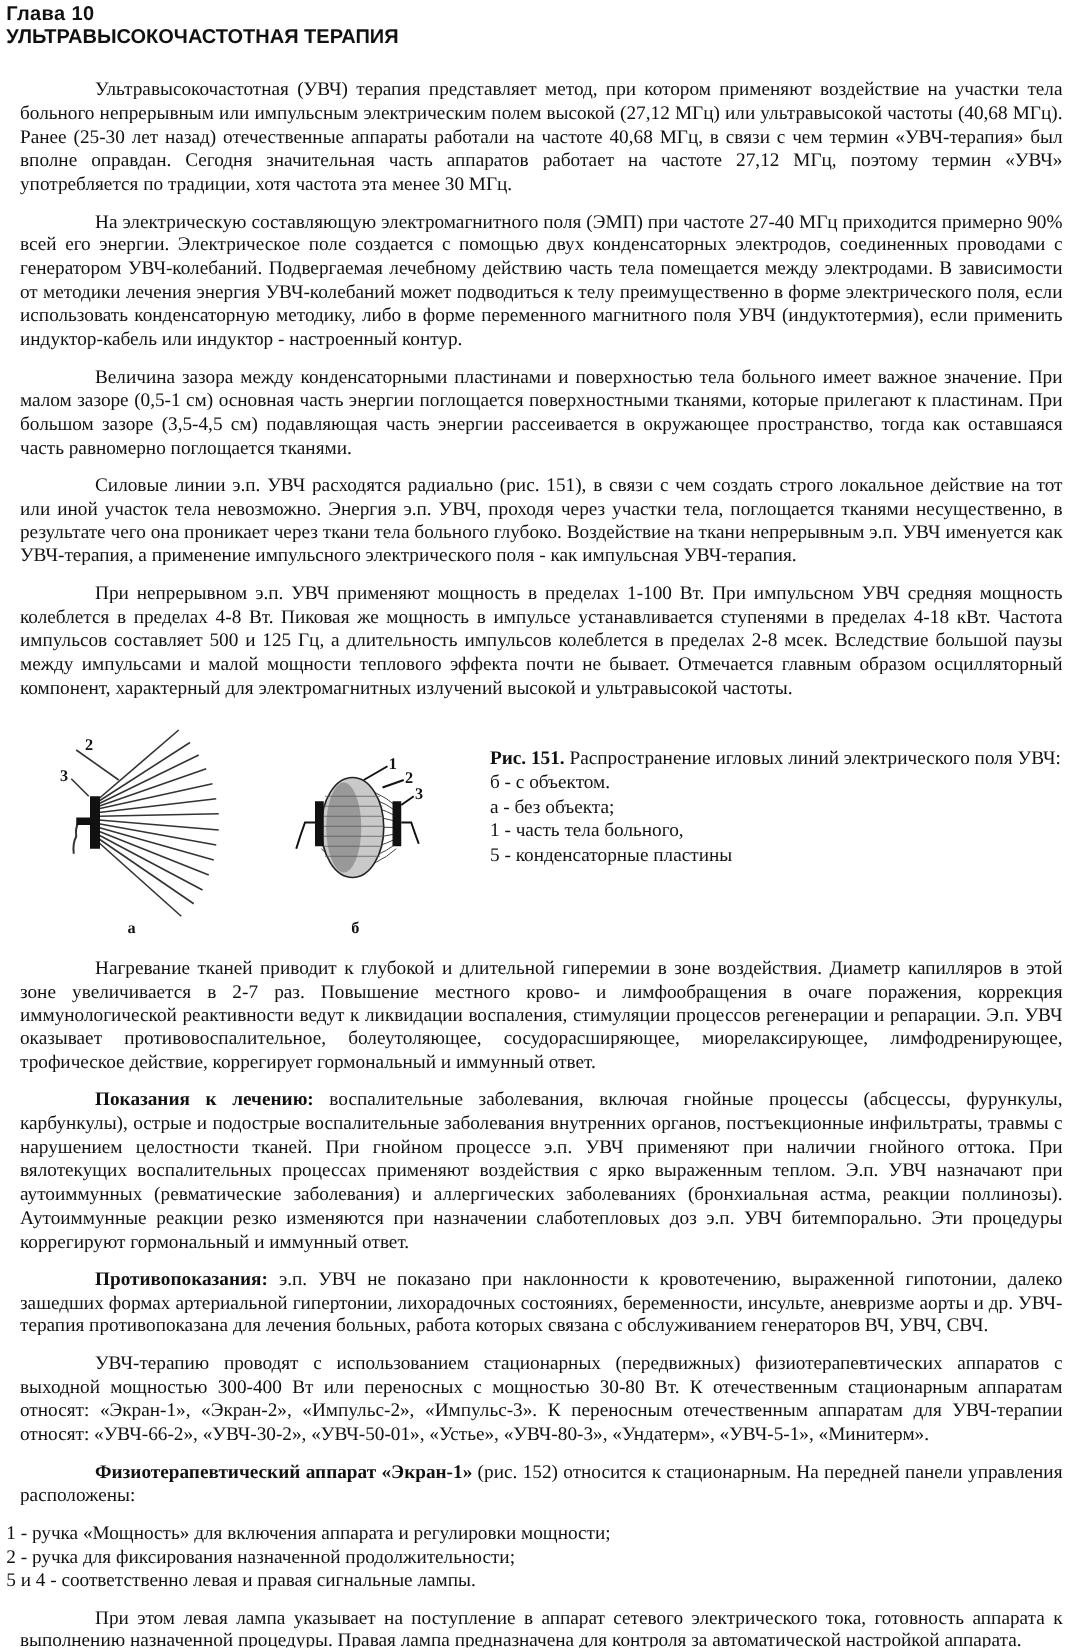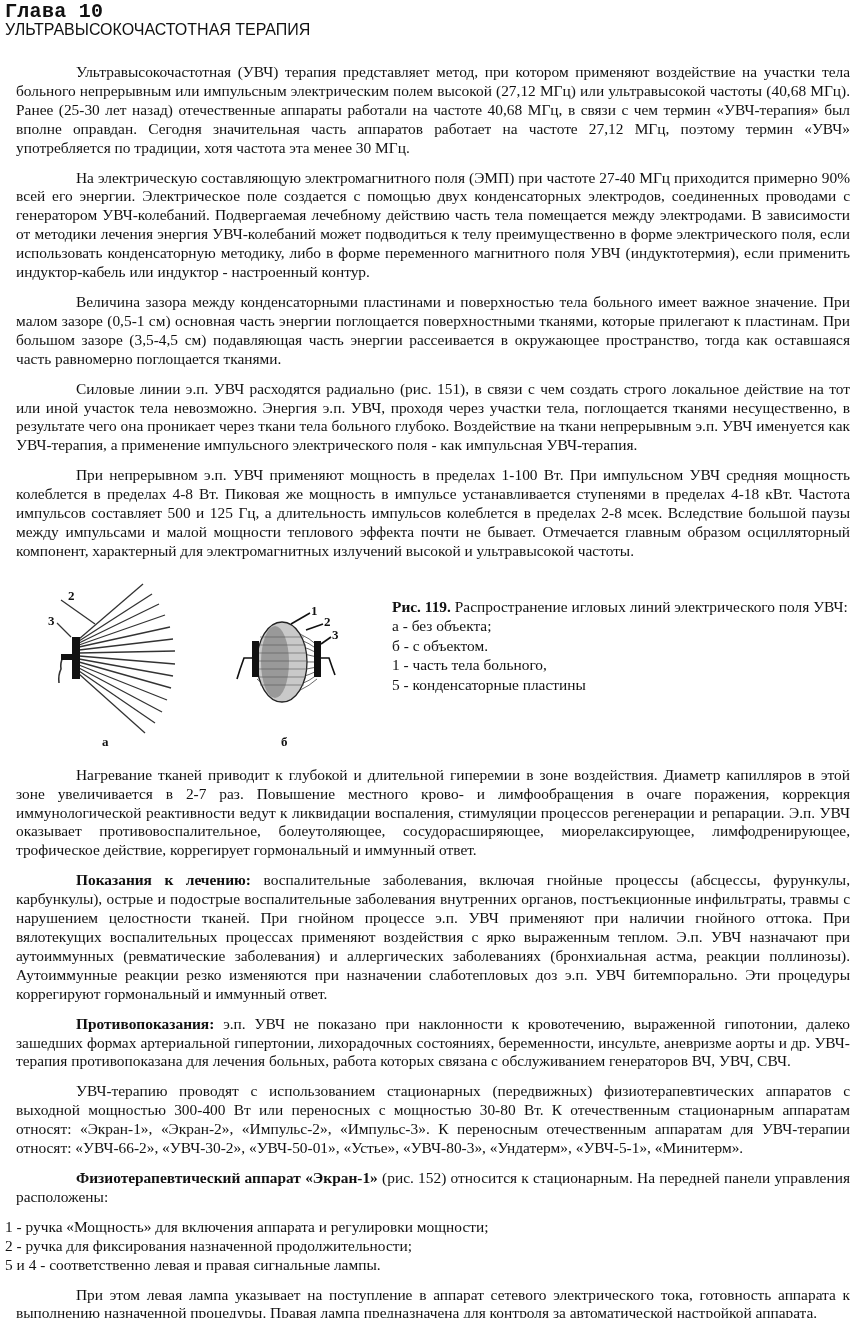--- a/index.html
+++ b/index.html
@@ -1,19 +1,19 @@
 <!DOCTYPE html>
 <html><head>
 <meta charset="utf-8">
 <style>
   html, body { margin: 0; padding: 0; background: #ffffff; }
   body { width: 866px; height: 1318px; overflow: hidden; position: relative; color: #111; }
   .page { position: absolute; left: 5px; top: 3px; width: 856px; }
-  .chapter { font-family: Liberation Mono, monospace; font-weight: bold; font-size: 20px; line-height: 18px; margin: 0; letter-spacing: 0.3px; }
-  .chapter-title { font-family: "Liberation Sans", sans-serif; font-weight: normal; font-size: 16px; line-height: 18px; margin: 0 0 24px 0; }
+  .chapter { font-family: Liberation Sans, sans-serif; font-weight: bold; font-size: 16px; line-height: 18px; margin: 0; letter-spacing: 0.3px; }
+  .chapter-title { font-family: "Liberation Sans", sans-serif; font-weight: bold; font-size: 16px; line-height: 18px; margin: 0 0 24px 0; }
   p.para { font-family: "Liberation Serif", serif; font-size: 15.4px; line-height: 18.9px; margin: 11px; text-align: justify; text-indent: 60px; }
   b { font-weight: bold; }
   .figure-block { position: relative; height: 178px; margin: 16px 0 0 0; }
   .fig-svg { position: absolute; left: 0; top: 0; }
   .caption { position: absolute; left: 387px; top: 20px; width: 470px; font-family: "Liberation Serif", serif; font-size: 15.4px; line-height: 19.5px; }
   .caption .cap-head { text-align: justify; }
   .list-line { font-family: "Liberation Serif", serif; font-size: 15.4px; line-height: 18.9px; margin: 0; }
 </style>
 </head>
 <body>
@@ -87,23 +87,23 @@
         <line x1="301" y1="53" x2="318" y2="47"></line>
         <line x1="316" y1="67" x2="326" y2="60"></line>
       </g>
       <text x="306" y="38" font-family="Liberation Serif, serif" font-weight="bold" font-size="13" fill="#111">1</text>
       <text x="319" y="49" font-family="Liberation Serif, serif" font-weight="bold" font-size="13" fill="#111">2</text>
       <text x="327" y="62" font-family="Liberation Serif, serif" font-weight="bold" font-size="13" fill="#111">3</text>
       <text x="276" y="169" font-family="Liberation Serif, serif" font-weight="bold" font-size="13" fill="#111">б</text>
     </svg>
 
     <div class="caption">
-      <div class="cap-head"><b>Рис. 119.</b><span> Распространение игловых линий электрического поля УВЧ:</span></div>
+      <div class="cap-head"><b>Рис. 151.</b><span> Распространение игловых линий электрического поля УВЧ:</span></div>
+      <div>б - с объектом.</div>
       <div>а - без объекта;</div>
-      <div>б - с объектом.</div>
       <div>1 - часть тела больного,</div>
       <div>5 - конденсаторные пластины</div>
     </div>
   </div>
 
   <p class="para">Нагревание тканей приводит к глубокой и длительной гиперемии в зоне воздействия. Диаметр капилляров в этой зоне увеличивается в 2-7 раз. Повышение местного крово- и лимфообращения в очаге поражения, коррекция иммунологической реактивности ведут к ликвидации воспаления, стимуляции процессов регенерации и репарации. Э.п. УВЧ оказывает противовоспалительное, болеутоляющее, сосудорасширяющее, миорелаксирующее, лимфодренирующее, трофическое действие, коррегирует гормональный и иммунный ответ.</p>
   <p class="para"><b>Показания к лечению:</b><span> воспалительные заболевания, включая гнойные процессы (абсцессы, фурункулы, карбункулы), острые и подострые воспалительные заболевания внутренних органов, постъекционные инфильтраты, травмы с нарушением целостности тканей. При гнойном процессе э.п. УВЧ применяют при наличии гнойного оттока. При вялотекущих воспалительных процессах применяют воздействия с ярко выраженным теплом. Э.п. УВЧ назначают при аутоиммунных (ревматические заболевания) и аллергических заболеваниях (бронхиальная астма, реакции поллинозы). Аутоиммунные реакции резко изменяются при назначении слаботепловых доз э.п. УВЧ битемпорально. Эти процедуры коррегируют гормональный и иммунный ответ.</span></p>
   <p class="para"><b>Противопоказания:</b><span> э.п. УВЧ не показано при наклонности к кровотечению, выраженной гипотонии, далеко зашедших формах артериальной гипертонии, лихорадочных состояниях, беременности, инсульте, аневризме аорты и др. УВЧ-терапия противопоказана для лечения больных, работа которых связана с обслуживанием генераторов ВЧ, УВЧ, СВЧ.</span></p>
   <p class="para">УВЧ-терапию проводят с использованием стационарных (передвижных) физиотерапевтических аппаратов с выходной мощностью 300-400 Вт или переносных с мощностью 30-80 Вт. К отечественным стационарным аппаратам относят: «Экран-1», «Экран-2», «Импульс-2», «Импульс-3». К переносным отечественным аппаратам для УВЧ-терапии относят: «УВЧ-66-2», «УВЧ-30-2», «УВЧ-50-01», «Устье», «УВЧ-80-3», «Ундатерм», «УВЧ-5-1», «Минитерм».</p>
   <p class="para"><b>Физиотерапевтический аппарат «Экран-1»</b><span> (рис. 152) относится к стационарным. На передней панели управления расположены:</span></p>

